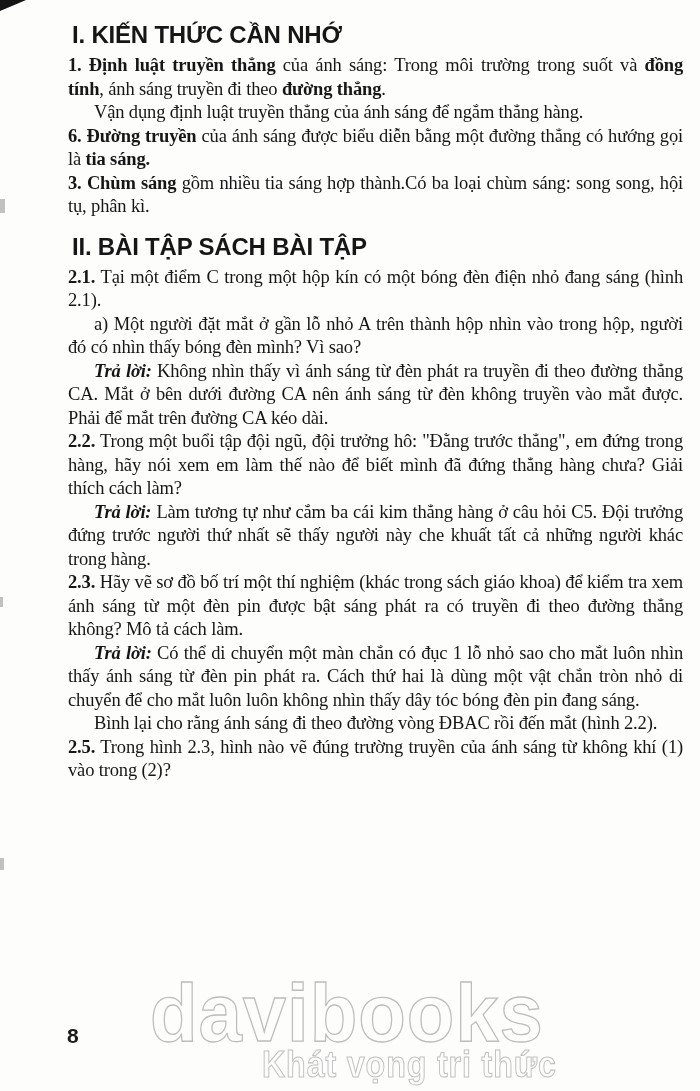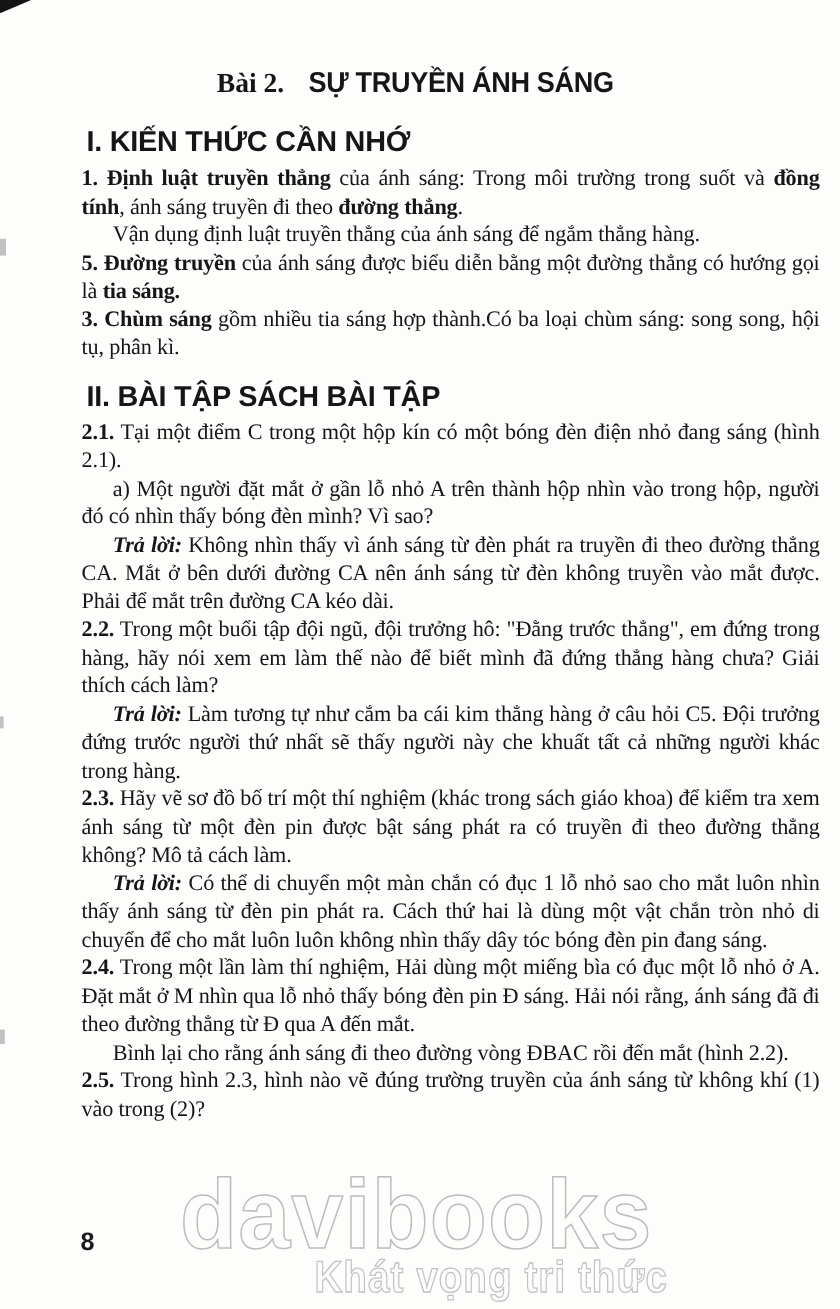--- a/index.html
+++ b/index.html
@@ -106,43 +106,38 @@
 </head>
 <body>
 
 <div class="page">
 
   <div class="corner-mark"></div>
   <div class="edge-mark m1"></div>
   <div class="edge-mark m2"></div>
   <div class="edge-mark m3"></div>
 
-  <div class="title">
-    <span class="title-prefix">Bài 2.</span>
-    <span class="title-main">SỰ TRUYỀN ÁNH SÁNG</span>
-  </div>
 
   <h2 class="heading">I. KIẾN THỨC CẦN NHỚ</h2>
   <div class="paras">
       <p class="para"><span class="seg-b">1. Định luật truyền thẳng</span><span> của ánh sáng: Trong môi trường trong suốt và </span><span class="seg-b">đồng tính</span><span>, ánh sáng truyền đi theo </span><span class="seg-b">đường thẳng</span><span>.</span></p>
       <p class="para indent"><span>Vận dụng định luật truyền thẳng của ánh sáng để ngắm thẳng hàng.</span></p>
-      <p class="para"><span class="seg-b">5. Đường truyền</span><span> của ánh sáng được biểu diễn bằng một đường thẳng có hướng gọi là </span><span class="seg-b">tia sáng.</span></p>
+      <p class="para"><span class="seg-b">6. Đường truyền</span><span> của ánh sáng được biểu diễn bằng một đường thẳng có hướng gọi là </span><span class="seg-b">tia sáng.</span></p>
       <p class="para"><span class="seg-b">3. Chùm sáng</span><span> gồm nhiều tia sáng hợp thành.Có ba loại chùm sáng: song song, hội tụ, phân kì.</span></p>
     </div>
 
   <h2 class="heading second">II. BÀI TẬP SÁCH BÀI TẬP</h2>
   <div class="paras">
       <p class="para"><span class="seg-b">2.1.</span><span> Tại một điểm C trong một hộp kín có một bóng đèn điện nhỏ đang sáng (hình 2.1).</span></p>
       <p class="para indent"><span>a) Một người đặt mắt ở gần lỗ nhỏ A trên thành hộp nhìn vào trong hộp, người đó có nhìn thấy bóng đèn mình? Vì sao?</span></p>
       <p class="para indent"><span class="seg-b seg-i">Trả lời:</span><span> Không nhìn thấy vì ánh sáng từ đèn phát ra truyền đi theo đường thẳng CA. Mắt ở bên dưới đường CA nên ánh sáng từ đèn không truyền vào mắt được. Phải để mắt trên đường CA kéo dài.</span></p>
       <p class="para"><span class="seg-b">2.2.</span><span> Trong một buổi tập đội ngũ, đội trưởng hô: "Đằng trước thẳng", em đứng trong hàng, hãy nói xem em làm thế nào để biết mình đã đứng thẳng hàng chưa? Giải thích cách làm?</span></p>
       <p class="para indent"><span class="seg-b seg-i">Trả lời:</span><span> Làm tương tự như cắm ba cái kim thẳng hàng ở câu hỏi C5. Đội trưởng đứng trước người thứ nhất sẽ thấy người này che khuất tất cả những người khác trong hàng.</span></p>
       <p class="para"><span class="seg-b">2.3.</span><span> Hãy vẽ sơ đồ bố trí một thí nghiệm (khác trong sách giáo khoa) để kiểm tra xem ánh sáng từ một đèn pin được bật sáng phát ra có truyền đi theo đường thẳng không? Mô tả cách làm.</span></p>
       <p class="para indent"><span class="seg-b seg-i">Trả lời:</span><span> Có thể di chuyển một màn chắn có đục 1 lỗ nhỏ sao cho mắt luôn nhìn thấy ánh sáng từ đèn pin phát ra. Cách thứ hai là dùng một vật chắn tròn nhỏ di chuyển để cho mắt luôn luôn không nhìn thấy dây tóc bóng đèn pin đang sáng.</span></p>
-      <p class="para"><span class="seg-b">2.4.</span><span> Trong một lần làm thí nghiệm, Hải dùng một miếng bìa có đục một lỗ nhỏ ở A. Đặt mắt ở M nhìn qua lỗ nhỏ thấy bóng đèn pin Đ sáng. Hải nói rằng, ánh sáng đã đi theo đường thẳng từ Đ qua A đến mắt.</span></p>
       <p class="para indent"><span>Bình lại cho rằng ánh sáng đi theo đường vòng ĐBAC rồi đến mắt (hình 2.2).</span></p>
       <p class="para"><span class="seg-b">2.5.</span><span> Trong hình 2.3, hình nào vẽ đúng trường truyền của ánh sáng từ không khí (1) vào trong (2)?</span></p>
     </div>
 
   <div class="page-number">8</div>
 
   <div class="wm wm1">davibooks</div>
   <div class="wm wm2">Khát vọng tri thức</div>
 
 </div>

